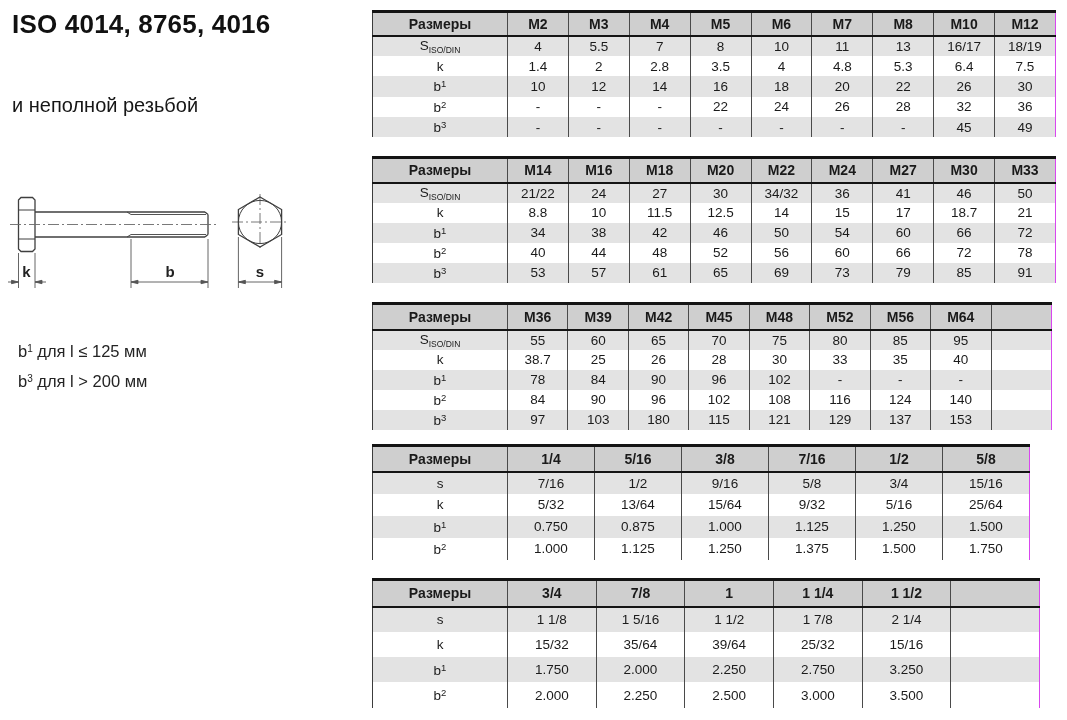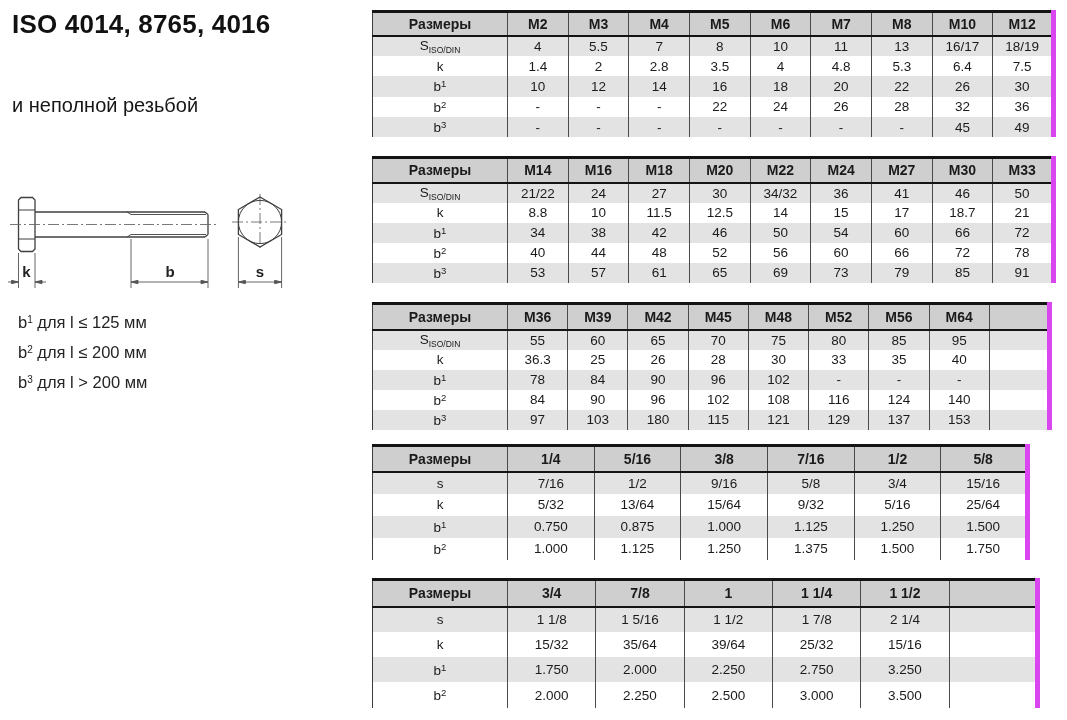--- a/index.html
+++ b/index.html
@@ -10,28 +10,28 @@
   
   .title{
     position:absolute;left:12px;top:8px;
     font-size:26px;font-weight:bold;line-height:32px;color:#111;
     letter-spacing:.2px;white-space:nowrap;
   }
   .subtitle{
     position:absolute;left:12px;top:92px;
     font-size:20px;line-height:26px;color:#161616;white-space:nowrap;
   }
-  .notes{position:absolute;left:18px;top:306px;font-size:16.5px;line-height:27px;color:#242424;}
+  .notes{position:absolute;left:18px;top:335px;font-size:16.5px;line-height:27px;color:#242424;}
   .notes .note{white-space:nowrap;}
   .notes sup{font-size:10px;vertical-align:5px;}
   .drawing{position:absolute;left:8px;top:192px;}
   
   table.dim{
     position:absolute;border-collapse:collapse;table-layout:fixed;
-    border-top:3px solid #141414;border-left:1px solid #3c3c3c;border-right:5px solid #d946ef;
+    border-top:3px solid #141414;border-left:1px solid #3c3c3c;border-right:1px solid #d946ef;
     font-size:13.5px;color:#1b1b1b;
   }
   .dim thead th{
     background:var(--header-bg,#cfcfcf);
     font-weight:bold;font-size:14px;color:#1a1a1a;
     border-bottom:2.5px solid #141414;
   }
   .dim th,.dim td{
     border-left:1px solid #4a4a4a;
     text-align:center;vertical-align:middle;padding:0;overflow:hidden;
@@ -109,21 +109,20 @@
       <line x1="273.6" y1="45" x2="273.6" y2="96"></line>
       <line x1="230.4" y1="90" x2="273.6" y2="90"></line>
       <polygon points="230.4,90 237.4,88.3 237.4,91.7"></polygon>
       <polygon points="273.6,90 266.6,88.3 266.6,91.7"></polygon>
       <text x="252" y="85" text-anchor="middle" font-size="15" font-weight="bold" fill="#222" stroke="none">s</text>
     </g>
   </svg>
 
   <div class="notes">
     <div class="note"><span>b</span><sup>1</sup><span> для l ≤ 125 мм</span></div>
-    <div class="note"><span>b</span><sup>2</sup><span> для l ≤ 200 мм</span></div>
     <div class="note"><span>b</span><sup>3</sup><span> для l &gt; 200 мм</span></div>
   </div>
 
   <div>
       <table class="dim" style="top: 10px; left: 372px; width: 684px;">
         <colgroup>
           <col style="width: 135px;">
           <col>
           <col>
           <col>
@@ -336,21 +335,21 @@
             <td>65</td>
             <td>70</td>
             <td>75</td>
             <td>80</td>
             <td>85</td>
             <td>95</td>
             <td></td>
           </tr>
           <tr style="height: 20px;">
             <td class="lbl"><span>k</span></td>
-            <td>36.3</td>
+            <td>38.7</td>
             <td>25</td>
             <td>26</td>
             <td>28</td>
             <td>30</td>
             <td>33</td>
             <td>35</td>
             <td>40</td>
             <td></td>
           </tr>
           <tr class="stripe" style="height: 20px;">

